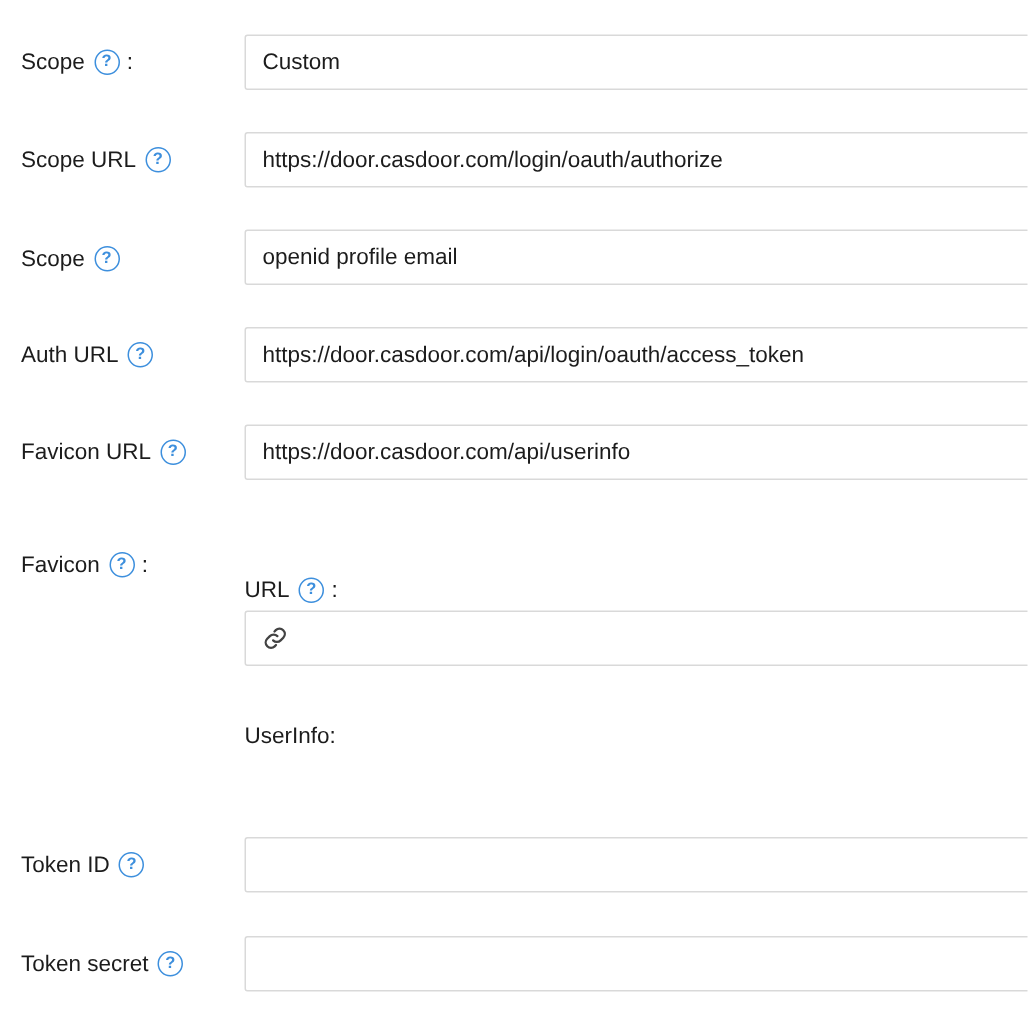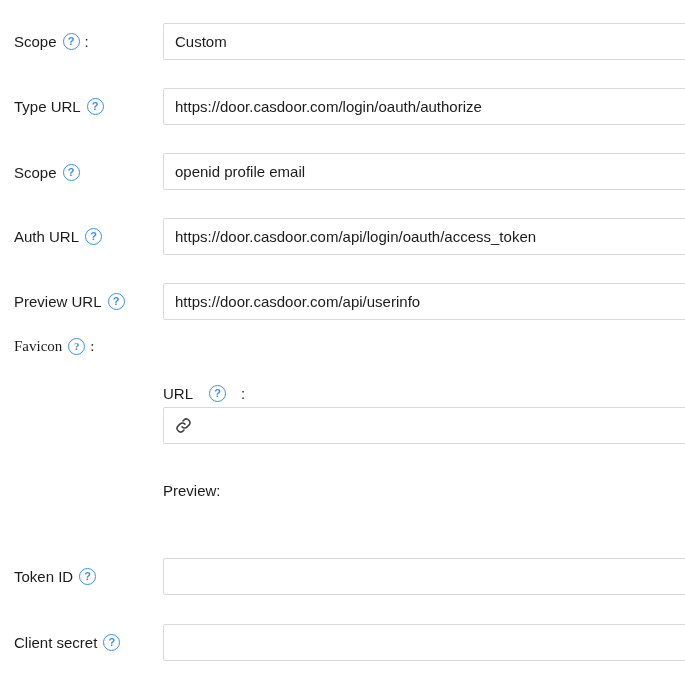--- a/index.html
+++ b/index.html
@@ -53,58 +53,57 @@
     font-family:"Liberation Sans", sans-serif;
     font-size:15px; color:var(--input-text,#1c1c1c);
     padding:0; margin-left:9px; background:transparent;
   }
   .link-icon { display:inline-flex; color:var(--link-icon,#434343); }
   .sub-label {
     position:absolute; left:163px; height:24px;
     display:flex; align-items:center;
     font-size:15px; color:var(--label-text,#1c1c1c);
     white-space:nowrap;
-    gap:10px;
   }
 </style>
 </head>
 <body>
 
 <div class="label" style="top:23px">
   <span class="txt">Scope</span>
   <span class="help-icon">?</span>
   <span class="colon">:</span>
 </div>
 <input class="text-input" style="top: 23px;" readonly="" value="Custom">
 
 <div class="label" style="top:88px">
-  <span class="txt">Type URL</span>
+  <span class="txt">Scope URL</span>
   <span class="help-icon">?</span>
 </div>
 <input class="text-input" style="top: 88px;" value="https://door.casdoor.com/login/oauth/authorize">
 
 <div class="label" style="top:154px">
   <span class="txt">Scope</span>
   <span class="help-icon">?</span>
 </div>
 <input class="text-input" style="top: 153px;" value="openid profile email">
 
 <div class="label" style="top:218px">
   <span class="txt">Auth URL</span>
   <span class="help-icon">?</span>
 </div>
 <input class="text-input" style="top: 218px;" value="https://door.casdoor.com/api/login/oauth/access_token">
 
 <div class="label" style="top:283px">
-  <span class="txt">Preview URL</span>
+  <span class="txt">Favicon URL</span>
   <span class="help-icon">?</span>
 </div>
 <input class="text-input" style="top: 283px;" value="https://door.casdoor.com/api/userinfo">
 
-<div class="label" style="top:334px; height:24px;font-family:Liberation Serif, serif;">
+<div class="label" style="top:364px; height:24px;">
   <span class="txt">Favicon</span>
   <span class="help-icon">?</span>
   <span class="colon">:</span>
 </div>
 
 <div class="sub-label" style="top:381px">
   <span class="txt">URL</span>
   <span class="help-icon">?</span>
   <span class="colon">:</span>
 </div>
@@ -113,26 +112,26 @@
   <span class="link-icon">
     <svg width="17" height="17" viewBox="0 0 24 24" fill="none" stroke="currentColor" stroke-width="2.2" stroke-linecap="round" stroke-linejoin="round">
       <path d="M10 14a5 5 0 0 0 7.07 0l2.5-2.5a5 5 0 0 0-7.07-7.07l-1.2 1.2"></path>
       <path d="M14 10a5 5 0 0 0-7.07 0l-2.5 2.5a5 5 0 0 0 7.07 7.07l1.2-1.2"></path>
     </svg>
   </span>
   <input value="" style="">
 </div>
 
 <div class="sub-label" style="top:478px">
-  <span class="txt">Preview:</span>
+  <span class="txt">UserInfo:</span>
 </div>
 
 <div class="label" style="top:558px">
   <span class="txt">Token ID</span>
   <span class="help-icon">?</span>
 </div>
 <input class="text-input" style="top: 558px;" value="">
 
 <div class="label" style="top:624px">
-  <span class="txt">Client secret</span>
+  <span class="txt">Token secret</span>
   <span class="help-icon">?</span>
 </div>
 <input class="text-input" style="top: 624px;" value="">
 
 </body></html>

